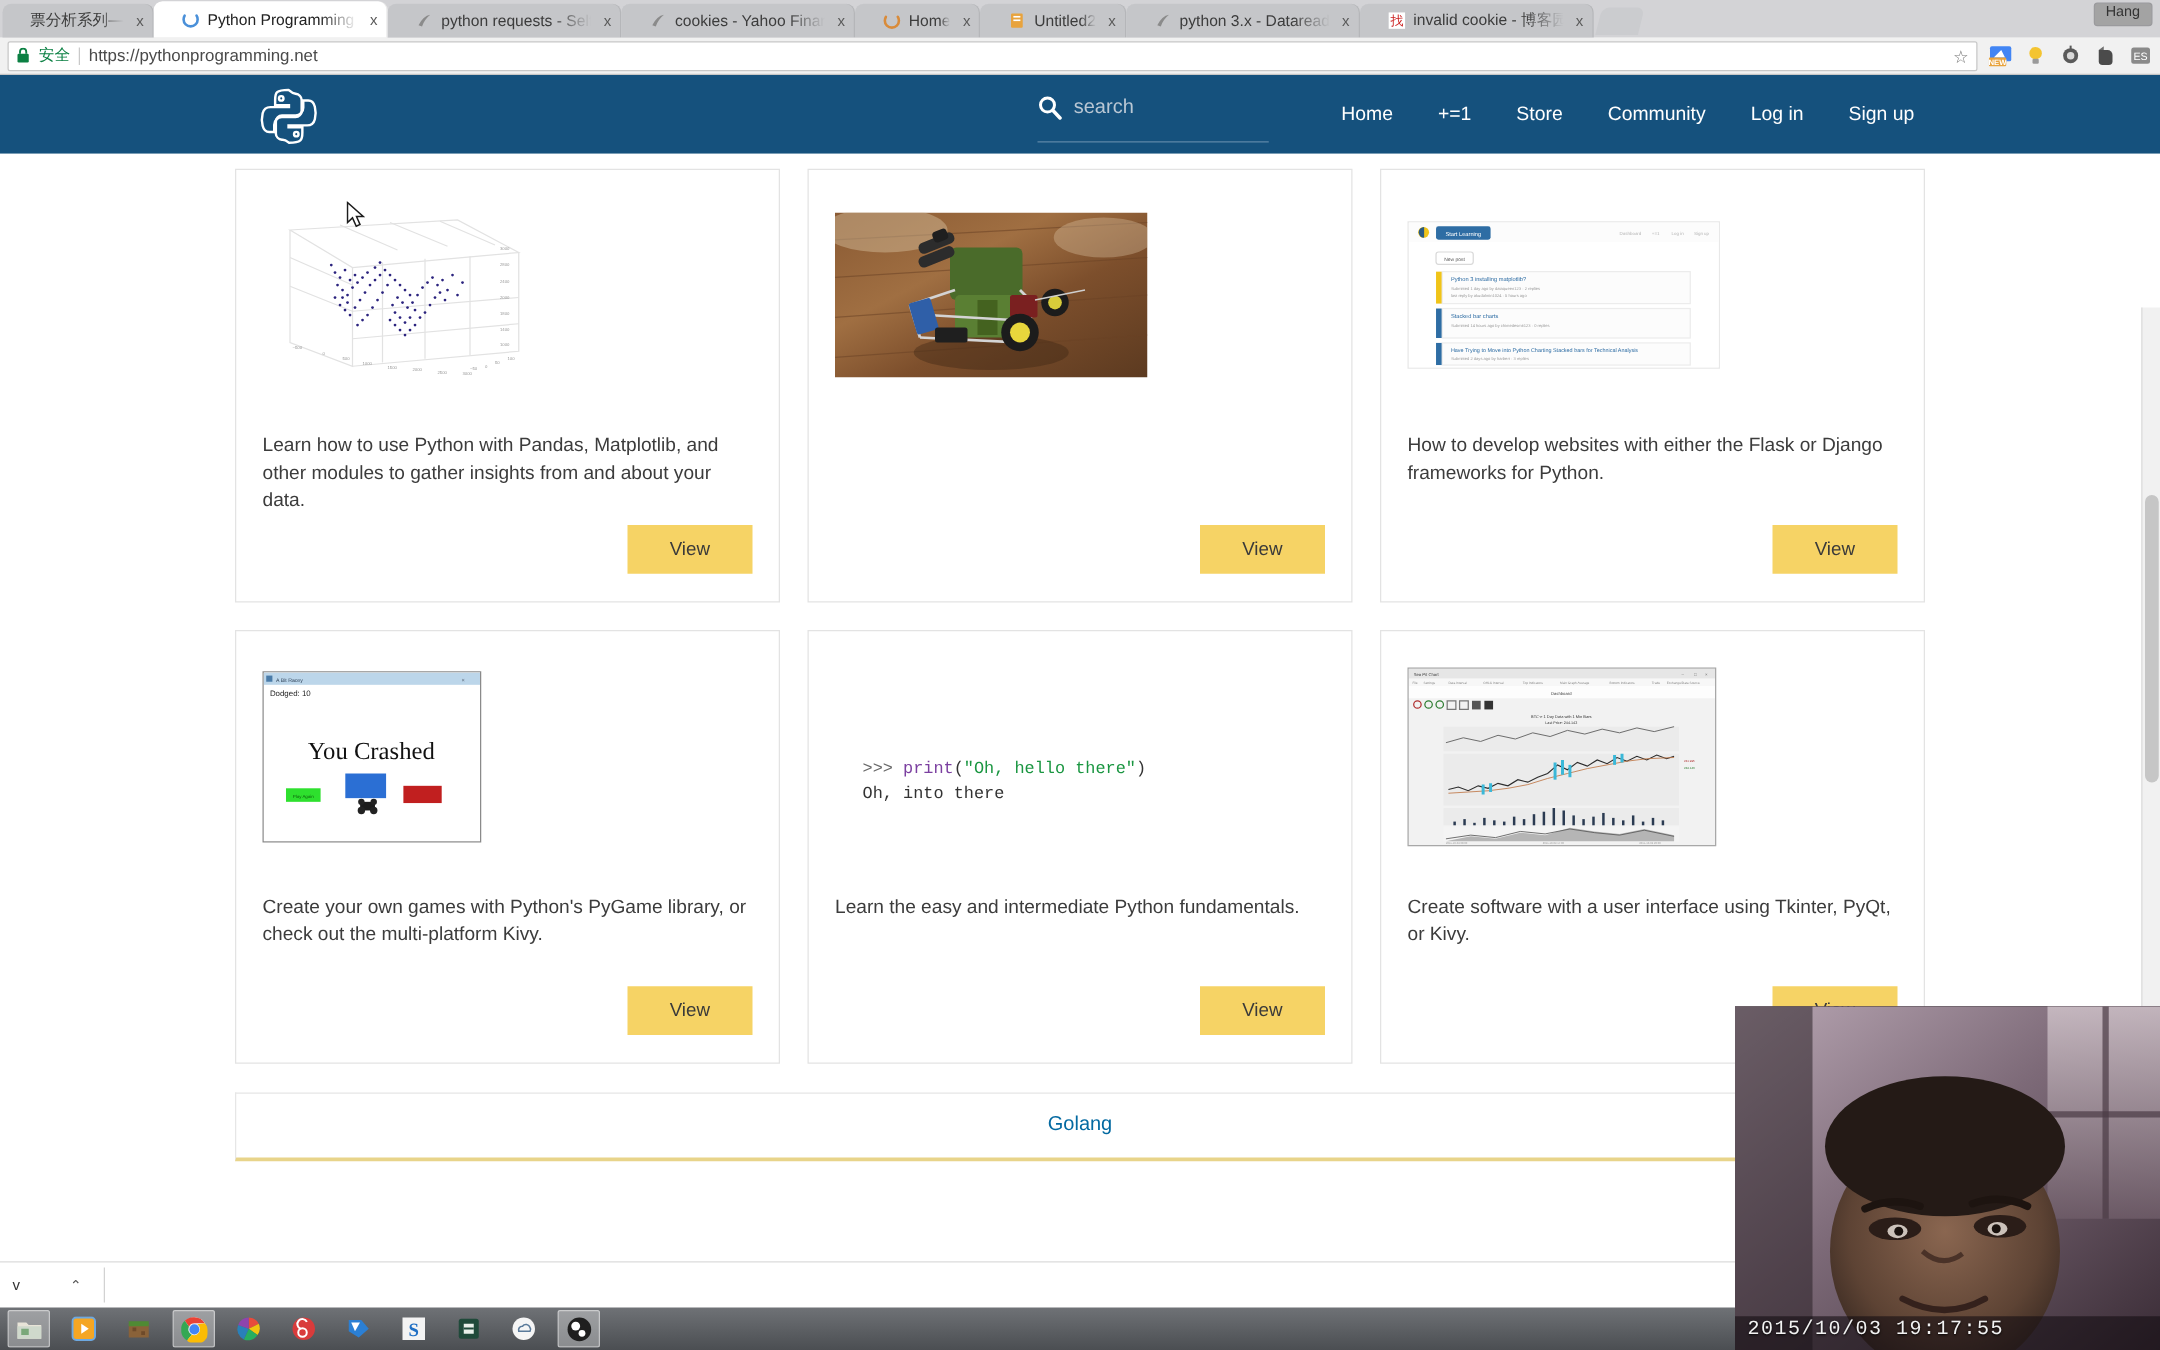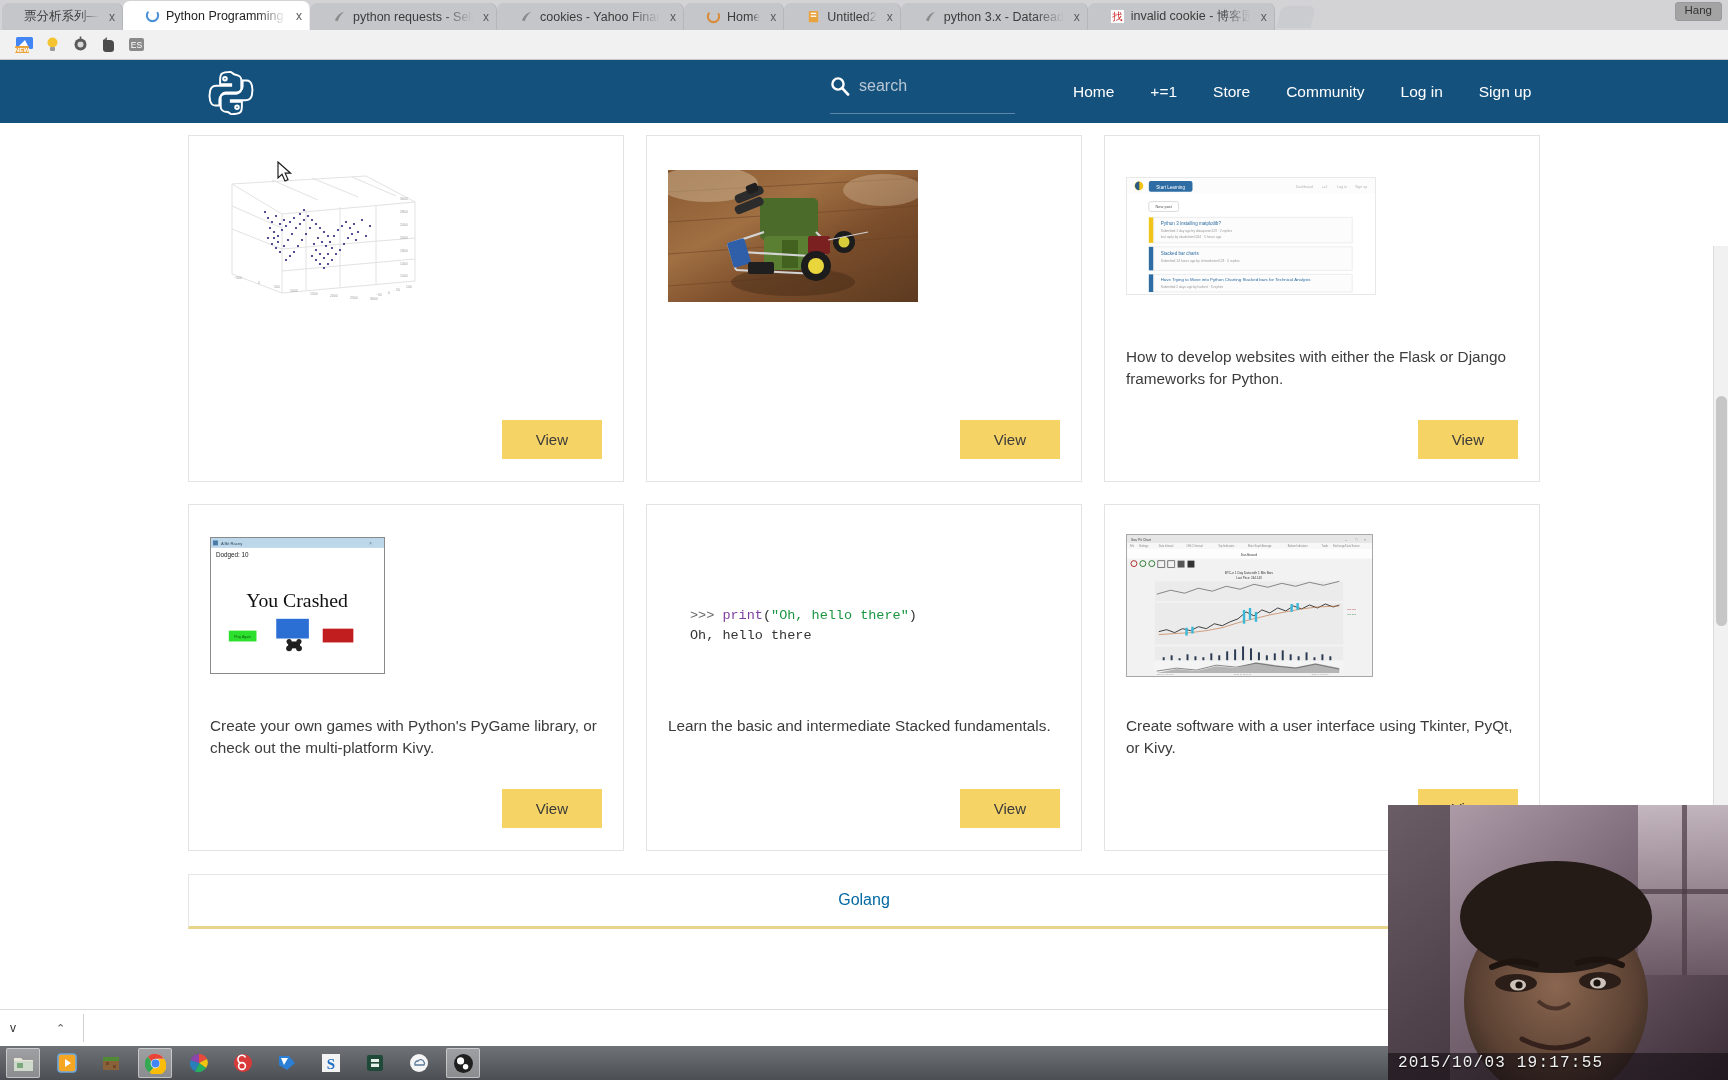--- a/index.html
+++ b/index.html
@@ -264,20 +264,30 @@
     <span class="tab-title">invalid cookie - 博客园</span>
     <span class="tab-close">x</span>
   </div>
 
   <div class="tab-newtab"></div>
 
   <div class="hang-btn">Hang</div>
 </div>
 
 <div class="omnibar">
+  <div class="url-field">
+    <svg width="11" height="13" viewBox="0 0 11 13">
+      <rect x="1" y="5" width="9" height="7" rx="1" fill="#0b8043"></rect>
+      <path d="M3 5V3.4a2.5 2.5 0 0 1 5 0V5" fill="none" stroke="#0b8043" stroke-width="1.5"></path>
+    </svg>
+    <span class="secure-label">安全</span>
+    <span class="sep"></span>
+    <span class="url-text">https://pythonprogramming.net</span>
+    <span class="star">☆</span>
+  </div>
   <div class="ext-icons">
     <span class="ext">
       <svg viewBox="0 0 19 19" width="19" height="19">
         <rect x="1" y="2" width="17" height="12" rx="1.5" fill="#4285f4"></rect>
         <path d="M4 11 10 5 13 11z" fill="#fff"></path>
         <rect x="0" y="11" width="14" height="7" rx="1" fill="#e8a33d"></rect>
         <text x="7" y="17" font-size="6.2" fill="#fff" text-anchor="middle" font-family="Liberation Sans" font-weight="bold">NEW</text>
       </svg>
     </span>
     <span class="ext">
@@ -446,20 +456,21 @@
               <text x="120" y="131">2000</text>
             <text x="140" y="133">2500</text>
               <text x="160" y="134">3000</text>
             <text x="166" y="130">−50</text>
               <text x="178" y="128">0</text>
               <text x="186" y="125">50</text>
             <text x="196" y="122">100</text>
           </g>
         </svg>
       </div>
+      <div class="card-text">Learn how to use Python with Pandas, Matplotlib, and other modules to gather insights from and about your data.</div>
       <div class="card-foot">
         <button class="btn-view">View</button>
       </div>
     </div>
 
     <div class="card">
       <div class="card-media">
         <svg class="robot-photo" viewBox="0 0 250 132" preserveAspectRatio="none">
           <defs>
             <linearGradient id="floor" x1="0" y1="0" x2="1" y2="1">
@@ -580,24 +591,24 @@
       <div class="card-text">Create your own games with Python's PyGame library, or check out the multi-platform Kivy.</div>
       <div class="card-foot">
         <button class="btn-view">View</button>
       </div>
     </div>
 
     <div class="card">
       <div class="card-media">
         <div class="console">
           <div><span class="c-prompt">&gt;&gt;&gt; </span><span class="c-fn">print</span><span class="c-paren">(</span><span class="c-str">"Oh, hello there"</span><span class="c-paren">)</span></div>
-          <div class="c-out">Oh, hello there</div>
+          <div class="c-out">Oh, into there</div>
         </div>
       </div>
-      <div class="card-text">Learn the basic and intermediate Stacked fundamentals.</div>
+      <div class="card-text">Learn the easy and intermediate Python fundamentals.</div>
       <div class="card-foot">
         <button class="btn-view">View</button>
       </div>
     </div>
 
     <div class="card">
       <div class="card-media">
         <svg class="tk-win" viewBox="0 0 247 143" preserveAspectRatio="none">
           <rect width="247" height="143" fill="#f2f2f2"></rect>
           <rect x="0" y="0" width="247" height="8" fill="#e6e6e6"></rect>

